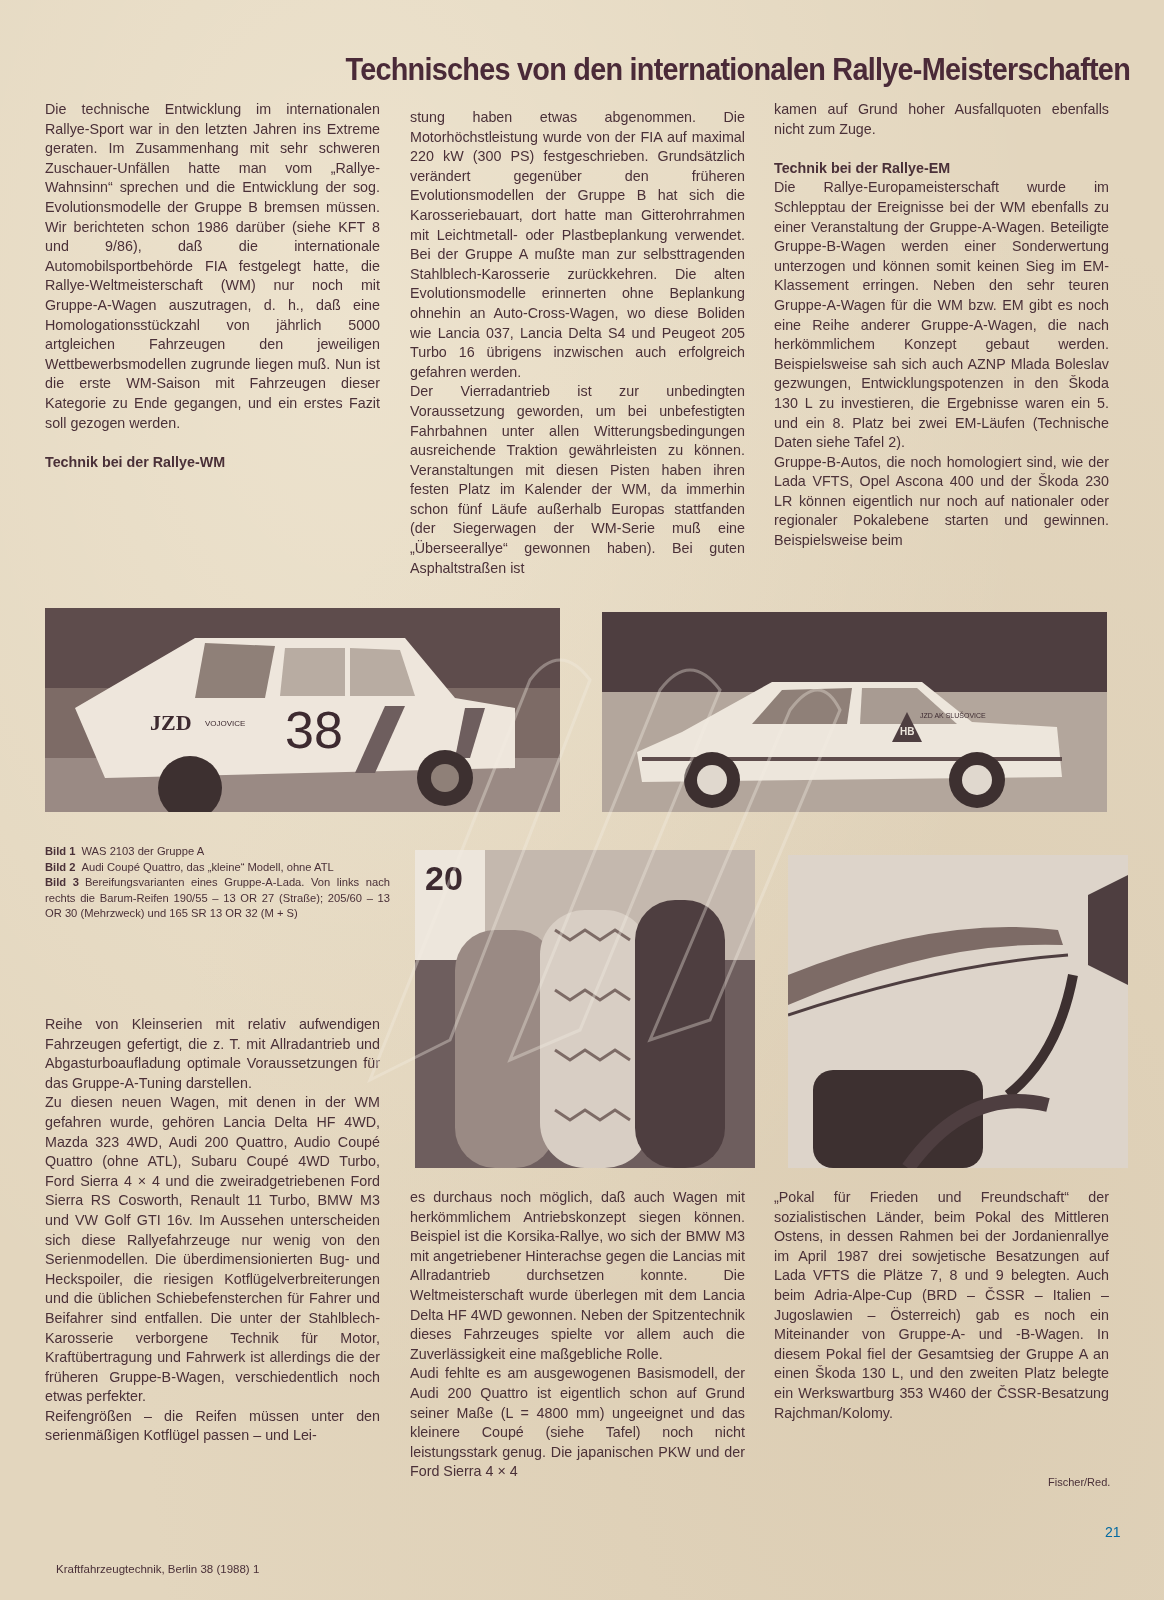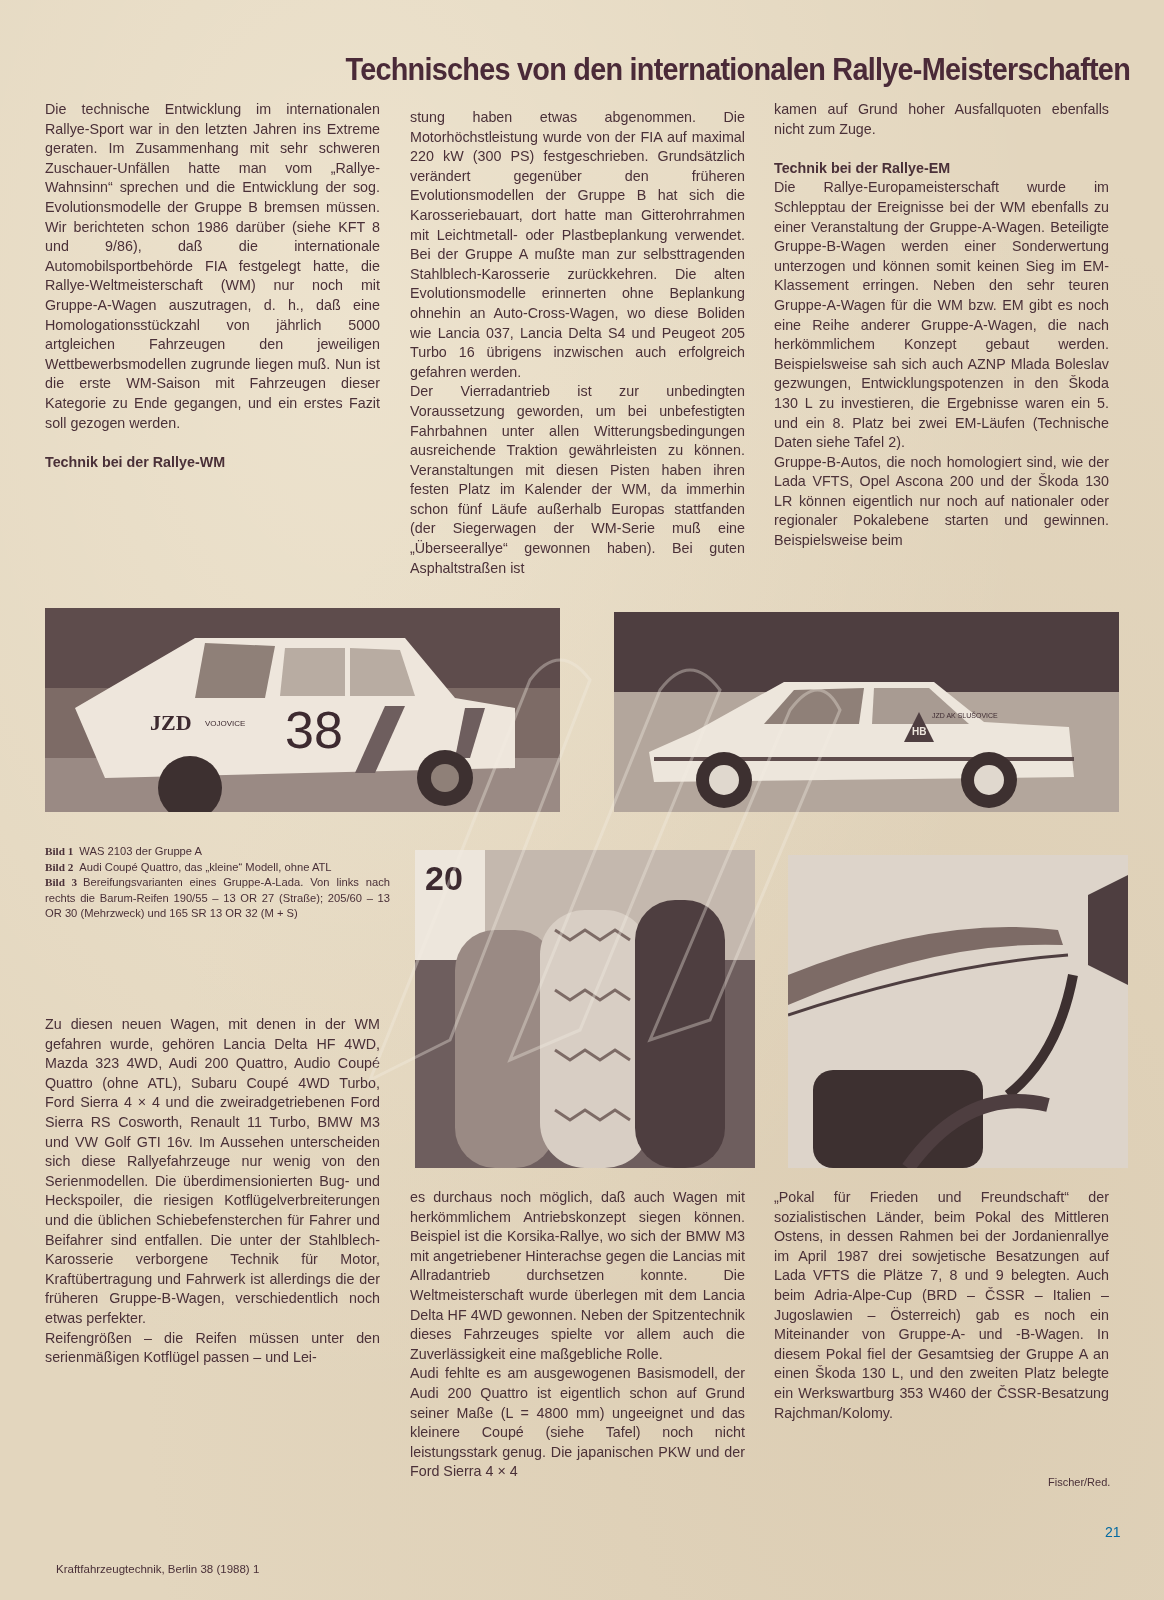--- a/index.html
+++ b/index.html
@@ -27,21 +27,21 @@
   .photo {
     position: absolute; overflow: hidden;
     background: #8a7a72;
   }
   .photo svg { width: 100%; height: 100%; display: block; }
   .captions {
     position: absolute; left: 45px; top: 844px; width: 345px;
     font-size: 11.2px; line-height: 15.6px; color: #4a3038; text-align: justify;
   }
   .captions p { margin: 0; }
-  .captions b { font-weight: bold; margin-right: 6px; font-family: Liberation Serif, serif; }
+  .captions b { font-weight: bold; margin-right: 6px; }
   .byline { position: absolute; left: 1048px; top: 1476px; font-size: 11px; color: #4a3038; }
   .footer-left { position: absolute; left: 56px; top: 1563px; font-size: 11.5px; color: #4a3038; }
   .footer-right { position: absolute; left: 1105px; top: 1524px; font-size: 14px; color: #0369a1; }
   .watermark {
     position: absolute; left: 330px; top: 620px; width: 520px; height: 480px;
     pointer-events: none; opacity: 0.35;
   }
 </style>
 </head>
 <body>
@@ -57,21 +57,21 @@
 <div class="col" style="left:410px; top:108px; width:335px;">
   <p>stung haben etwas abgenommen. Die Motorhöchstleistung wurde von der FIA auf maximal 220 kW (300 PS) festgeschrieben. Grundsätzlich verändert gegenüber den früheren Evolutionsmodellen der Gruppe B hat sich die Karosseriebauart, dort hatte man Gitterohrrahmen mit Leichtmetall- oder Plastbeplankung verwendet. Bei der Gruppe A mußte man zur selbsttragenden Stahlblech-Karosserie zurückkehren. Die alten Evolutionsmodelle erinnerten ohne Beplankung ohnehin an Auto-Cross-Wagen, wo diese Boliden wie Lancia 037, Lancia Delta S4 und Peugeot 205 Turbo 16 übrigens inzwischen auch erfolgreich gefahren werden.</p>
   <p>Der Vierradantrieb ist zur unbedingten Voraussetzung geworden, um bei unbefestigten Fahrbahnen unter allen Witterungsbedingungen ausreichende Traktion gewährleisten zu können. Veranstaltungen mit diesen Pisten haben ihren festen Platz im Kalender der WM, da immerhin schon fünf Läufe außerhalb Europas stattfanden (der Siegerwagen der WM-Serie muß eine „Überseerallye“ gewonnen haben). Bei guten Asphaltstraßen ist</p>
 </div>
 
 <div class="col" style="left:774px; top:100px; width:335px;">
   <p>kamen auf Grund hoher Ausfallquoten ebenfalls nicht zum Zuge.</p>
   <div class="gap"></div>
   <h3>Technik bei der Rallye-EM</h3>
   <p>Die Rallye-Europameisterschaft wurde im Schlepptau der Ereignisse bei der WM ebenfalls zu einer Veranstaltung der Gruppe-A-Wagen. Beteiligte Gruppe-B-Wagen werden einer Sonderwertung unterzogen und können somit keinen Sieg im EM-Klassement erringen. Neben den sehr teuren Gruppe-A-Wagen für die WM bzw. EM gibt es noch eine Reihe anderer Gruppe-A-Wagen, die nach herkömmlichem Konzept gebaut werden. Beispielsweise sah sich auch AZNP Mlada Boleslav gezwungen, Entwicklungspotenzen in den Škoda 130 L zu investieren, die Ergebnisse waren ein 5. und ein 8. Platz bei zwei EM-Läufen (Technische Daten siehe Tafel 2).</p>
-  <p>Gruppe-B-Autos, die noch homologiert sind, wie der Lada VFTS, Opel Ascona 200 und der Škoda 130 LR können eigentlich nur noch auf nationaler oder regionaler Pokalebene starten und gewinnen. Beispielsweise beim</p>
+  <p>Gruppe-B-Autos, die noch homologiert sind, wie der Lada VFTS, Opel Ascona 400 und der Škoda 230 LR können eigentlich nur noch auf nationaler oder regionaler Pokalebene starten und gewinnen. Beispielsweise beim</p>
 </div>
 
 <div class="photo" style="left:45px; top:608px; width:515px; height:204px;">
   <svg viewBox="0 0 515 204" preserveAspectRatio="none">
     <rect width="515" height="204" fill="#7d6b66"></rect>
     <rect y="0" width="515" height="80" fill="#5e4c4c"></rect>
     <rect y="150" width="515" height="54" fill="#9a8a84"></rect>
     <path d="M30 100 L150 30 L360 30 L410 90 L470 100 L470 160 L60 170 Z" fill="#eee6dc"></path>
     <path d="M160 35 L230 38 L220 90 L150 90 Z" fill="#8f8078"></path>
     <path d="M240 40 L300 40 L300 88 L235 88 Z" fill="#b8aca2"></path>
@@ -80,21 +80,21 @@
     <path d="M420 100 L440 100 L425 150 L410 150 Z" fill="#6e5e5e"></path>
     <circle cx="145" cy="180" r="32" fill="#3d3030"></circle>
     <circle cx="400" cy="170" r="28" fill="#3d3030"></circle>
     <circle cx="400" cy="170" r="14" fill="#8f8078"></circle>
     <text x="240" y="140" font-family="Liberation Sans, sans-serif" font-size="52" fill="#3d2a30">38</text>
     <text x="105" y="122" font-family="Liberation Serif, serif" font-weight="bold" font-size="22" fill="#3d2a30">JZD</text>
     <text x="160" y="118" font-family="Liberation Sans, sans-serif" font-size="8" fill="#3d2a30">VOJOVICE</text>
   </svg>
 </div>
 
-<div class="photo" style="left:602px; top:612px; width:505px; height:200px;margin-left:12px;">
+<div class="photo" style="left:602px; top:612px; width:505px; height:200px;">
   <svg viewBox="0 0 505 200" preserveAspectRatio="none">
     <rect width="505" height="200" fill="#b3a69c"></rect>
     <rect y="0" width="505" height="80" fill="#4e3e40"></rect>
     <path d="M35 140 L80 120 L170 70 L320 70 L370 110 L455 115 L460 165 L40 170 Z" fill="#ede6dc"></path>
     <path d="M180 78 L250 76 L245 112 L150 112 Z" fill="#8f8078"></path>
     <path d="M260 76 L315 76 L355 112 L258 112 Z" fill="#a89b92"></path>
     <rect x="40" y="145" width="420" height="4" fill="#5e4c4c"></rect>
     <circle cx="110" cy="168" r="28" fill="#3d3030"></circle>
     <circle cx="110" cy="168" r="15" fill="#e0d8ce"></circle>
     <circle cx="375" cy="168" r="28" fill="#3d3030"></circle>
@@ -133,20 +133,21 @@
     <path d="M0 120 Q150 60 270 75 L275 90 Q150 85 0 150 Z" fill="#7d6b66"></path>
     <path d="M0 160 Q150 110 280 100" stroke="#4e3e40" stroke-width="3" fill="none"></path>
     <path d="M300 40 L340 20 L340 130 L300 110 Z" fill="#4e3e40"></path>
     <path d="M285 120 Q270 200 220 240" stroke="#3d3030" stroke-width="10" fill="none"></path>
     <rect x="25" y="215" width="170" height="98" rx="20" fill="#3d3030"></rect>
     <path d="M120 313 Q180 230 260 250" stroke="#4e3e40" stroke-width="14" fill="none"></path>
   </svg>
 </div>
 
 <div class="col" style="left:45px; top:1015px; width:335px;">
+  <p>Reihe von Kleinserien mit relativ aufwendigen Fahrzeugen gefertigt, die z. T. mit Allradantrieb und Abgasturboaufladung optimale Voraussetzungen für das Gruppe-A-Tuning darstellen.</p>
   <p>Zu diesen neuen Wagen, mit denen in der WM gefahren wurde, gehören Lancia Delta HF 4WD, Mazda 323 4WD, Audi 200 Quattro, Audio Coupé Quattro (ohne ATL), Subaru Coupé 4WD Turbo, Ford Sierra 4 × 4 und die zweiradgetriebenen Ford Sierra RS Cosworth, Renault 11 Turbo, BMW M3 und VW Golf GTI 16v. Im Aussehen unterscheiden sich diese Rallyefahrzeuge nur wenig von den Serienmodellen. Die überdimensionierten Bug- und Heckspoiler, die riesigen Kotflügelverbreiterungen und die üblichen Schiebefensterchen für Fahrer und Beifahrer sind entfallen. Die unter der Stahlblech-Karosserie verborgene Technik für Motor, Kraftübertragung und Fahrwerk ist allerdings die der früheren Gruppe-B-Wagen, verschiedentlich noch etwas perfekter.</p>
   <p>Reifengrößen – die Reifen müssen unter den serienmäßigen Kotflügel passen – und Lei-</p>
 </div>
 
 <div class="col" style="left:410px; top:1188px; width:335px;">
   <p>es durchaus noch möglich, daß auch Wagen mit herkömmlichem Antriebskonzept siegen können. Beispiel ist die Korsika-Rallye, wo sich der BMW M3 mit angetriebener Hinterachse gegen die Lancias mit Allradantrieb durchsetzen konnte. Die Weltmeisterschaft wurde überlegen mit dem Lancia Delta HF 4WD gewonnen. Neben der Spitzentechnik dieses Fahrzeuges spielte vor allem auch die Zuverlässigkeit eine maßgebliche Rolle.</p>
   <p>Audi fehlte es am ausgewogenen Basismodell, der Audi 200 Quattro ist eigentlich schon auf Grund seiner Maße (L = 4800 mm) ungeeignet und das kleinere Coupé (siehe Tafel) noch nicht leistungsstark genug. Die japanischen PKW und der Ford Sierra 4 × 4</p>
 </div>
 
 <div class="col" style="left:774px; top:1188px; width:335px;">

